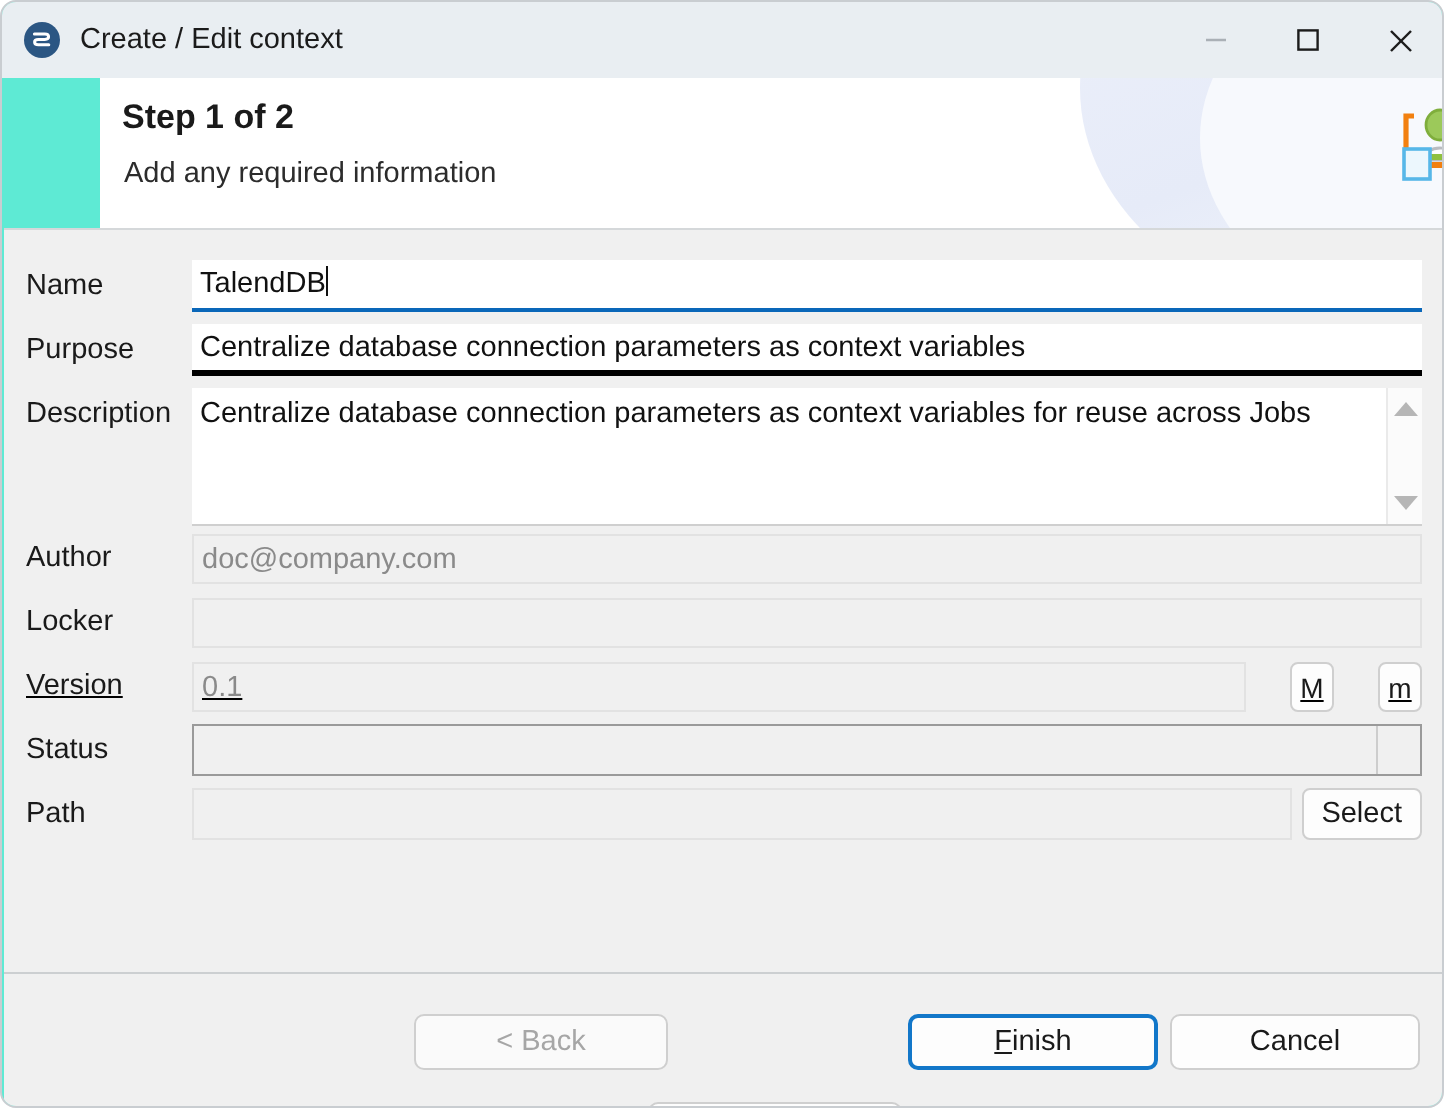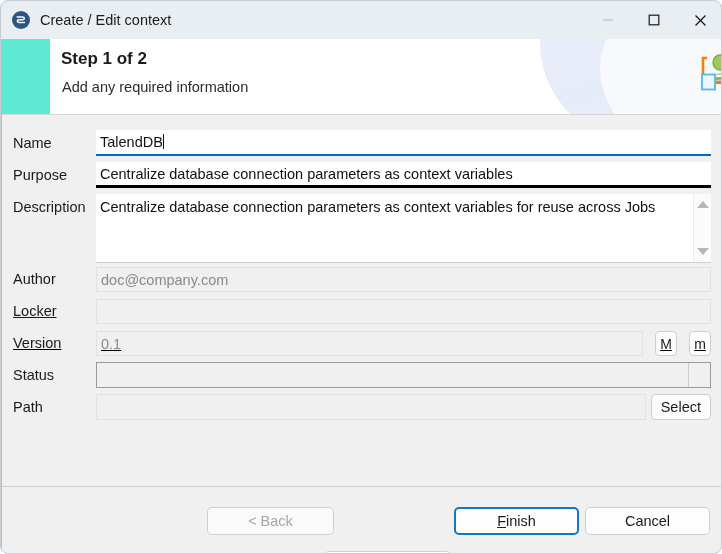--- a/index.html
+++ b/index.html
@@ -391,29 +391,29 @@
     </div>
 
     <div class="row" style="top:152px;">
       <div class="label" style="line-height:25px;">Author</div>
       <div class="field" style="margin-right:11px;">
         <div class="input-disabled">doc@company.com</div>
       </div>
     </div>
 
     <div class="row" style="top:184px;">
-      <div class="label" style="line-height:25px;text-decoration:underline;">Locker</div>
+      <div class="label" style="line-height:25px;">Locker</div>
       <div class="field" style="margin-right:11px;">
         <div class="input-disabled"></div>
       </div>
     </div>
 
     <div class="row" style="top:216px;text-decoration:underline;">
       <div class="label" style="line-height:25px;">Version</div>
-      <div class="field" style="display:flex; align-items:center; gap:12px; margin-right:11px;">
+      <div class="field" style="display:flex; align-items:center; gap:22px; margin-right:11px;">
         <div class="input-disabled" style="flex:1;">0.1</div>
         <div class="smallbtn">M</div>
         <div class="smallbtn">m</div>
       </div>
     </div>
 
     <div class="row" style="top:247px;">
       <div class="label" style="line-height:26px;">Status</div>
       <div class="field" style="margin-right:11px;">
         <div class="combo">

